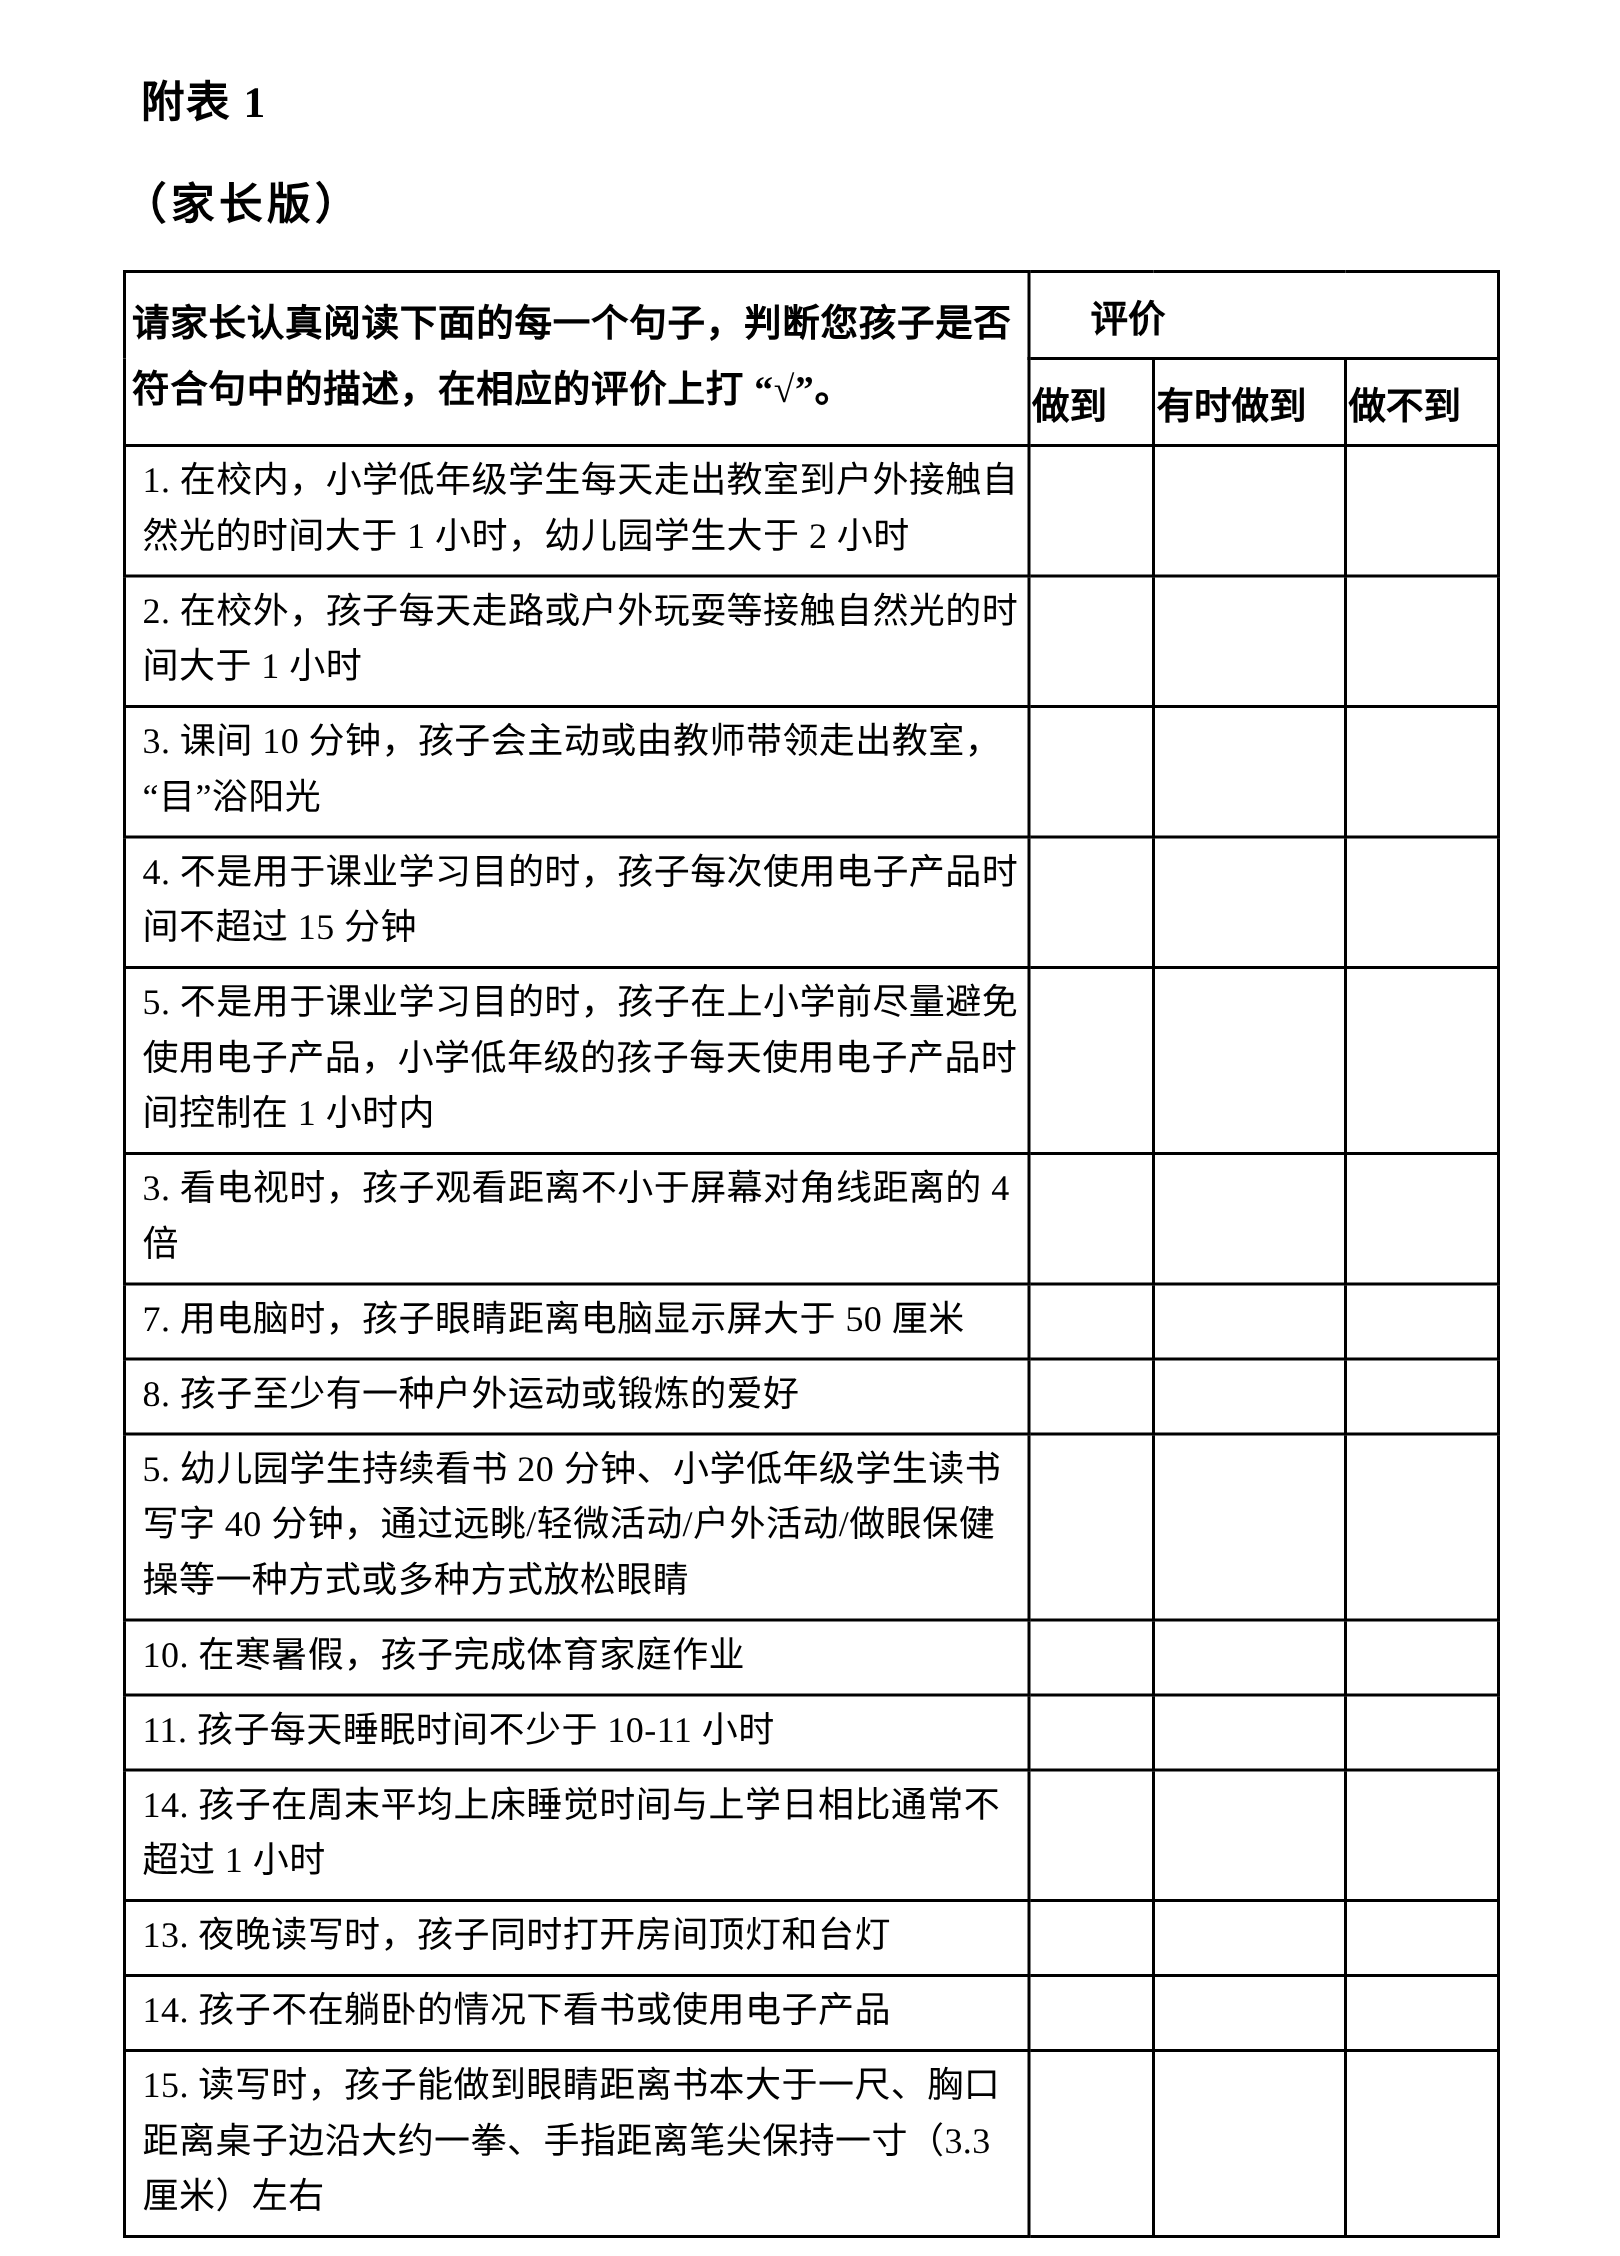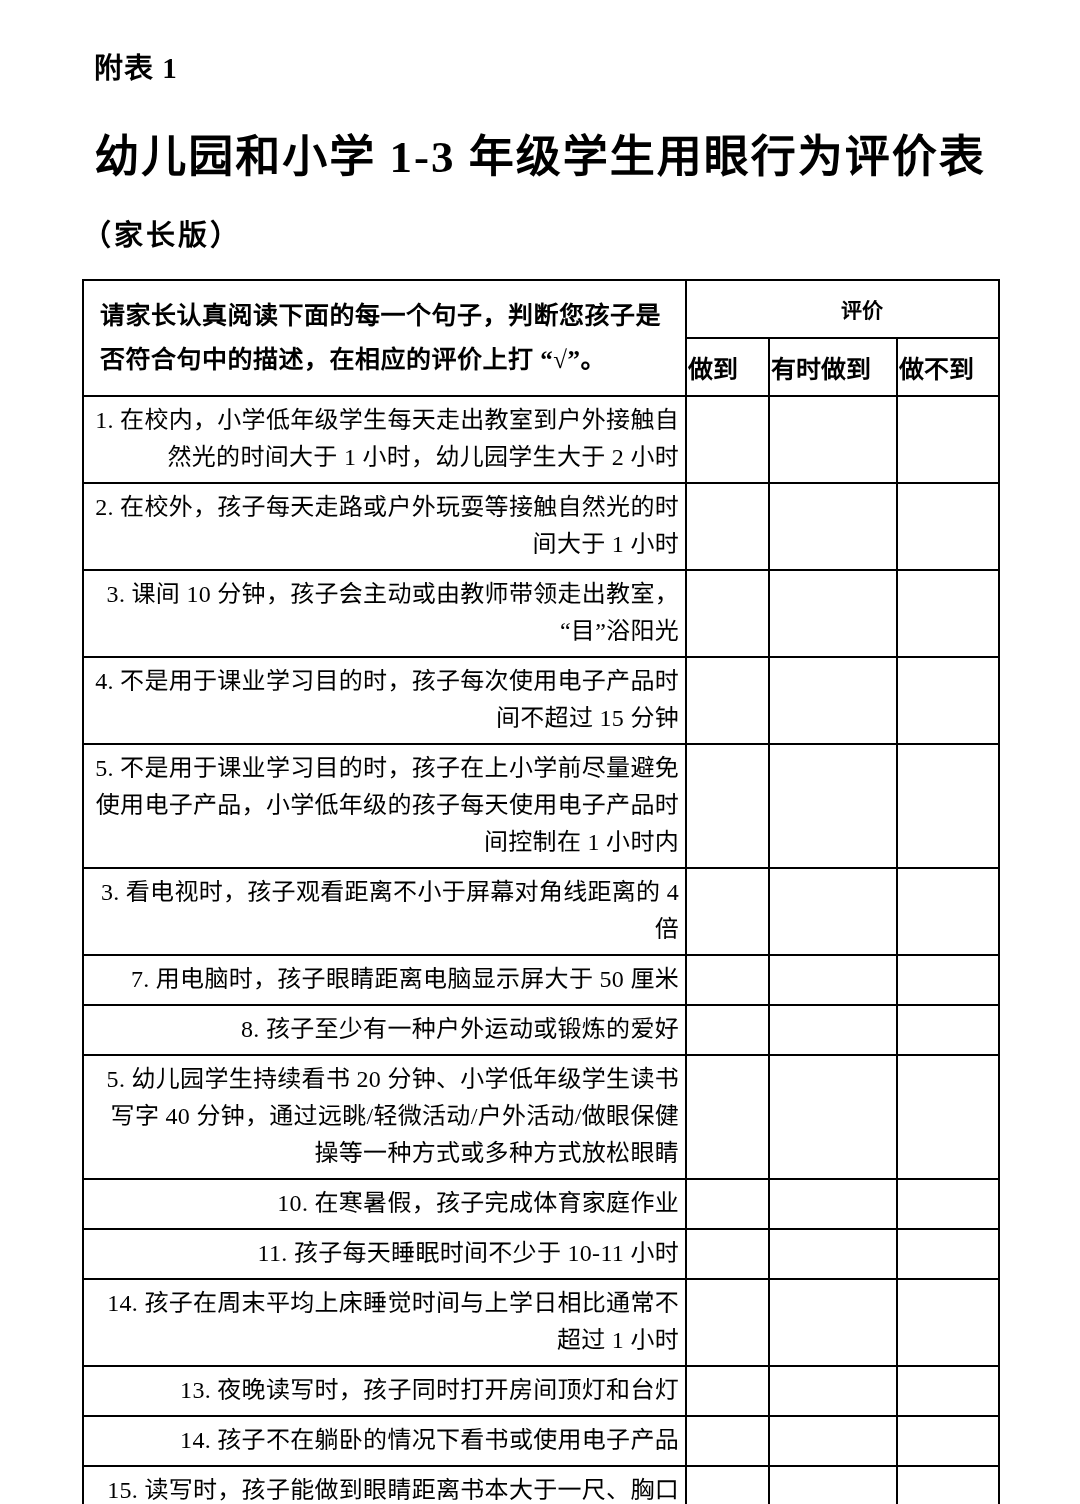--- a/index.html
+++ b/index.html
@@ -53,55 +53,52 @@
   }
   col.c-stmt { width: 603px; }
   col.c-done { width: 83px; }
   col.c-some { width: 128px; }
   col.c-not  { width: 102px; }
 
   td.instr {
     font-size: 25px;
     font-weight: bold;
     line-height: 44px;
-    padding: 6px 6px 6px 16px;
+    padding: 6px 6px 6px 4px;
     letter-spacing: 0.5px;
   }
   td.eval-head {
-    font-size: 21px;
-    font-weight: bold;
-    text-align: center;
+    font-size: 25px;
+    font-weight: bold;
     height: 54px;
     padding-left: 40px;
   }
   td.opt-head {
     font-size: 25px;
     font-weight: bold;
     text-align: left;
     height: 54px;
   }
   td.stmt {
     font-size: 24px;
     line-height: 37px;
     padding: 5px 6px 6px 11px;
     letter-spacing: 0.3px;
-    text-align: right;
   }
   td.chk {
     background: #ffffff;
   }
 </style>
 </head>
 <body>
 
 <div class="page">
 
   <div class="annex">附表 1</div>
 
-  <div class="title">幼儿园和小学 1-3 年级学生用眼行为评价表</div>
 
   <div class="subtitle">（家长版）</div>
 
   <table class="eval">
     <colgroup>
       <col class="c-stmt">
       <col class="c-done">
       <col class="c-some">
       <col class="c-not">
     </colgroup>

